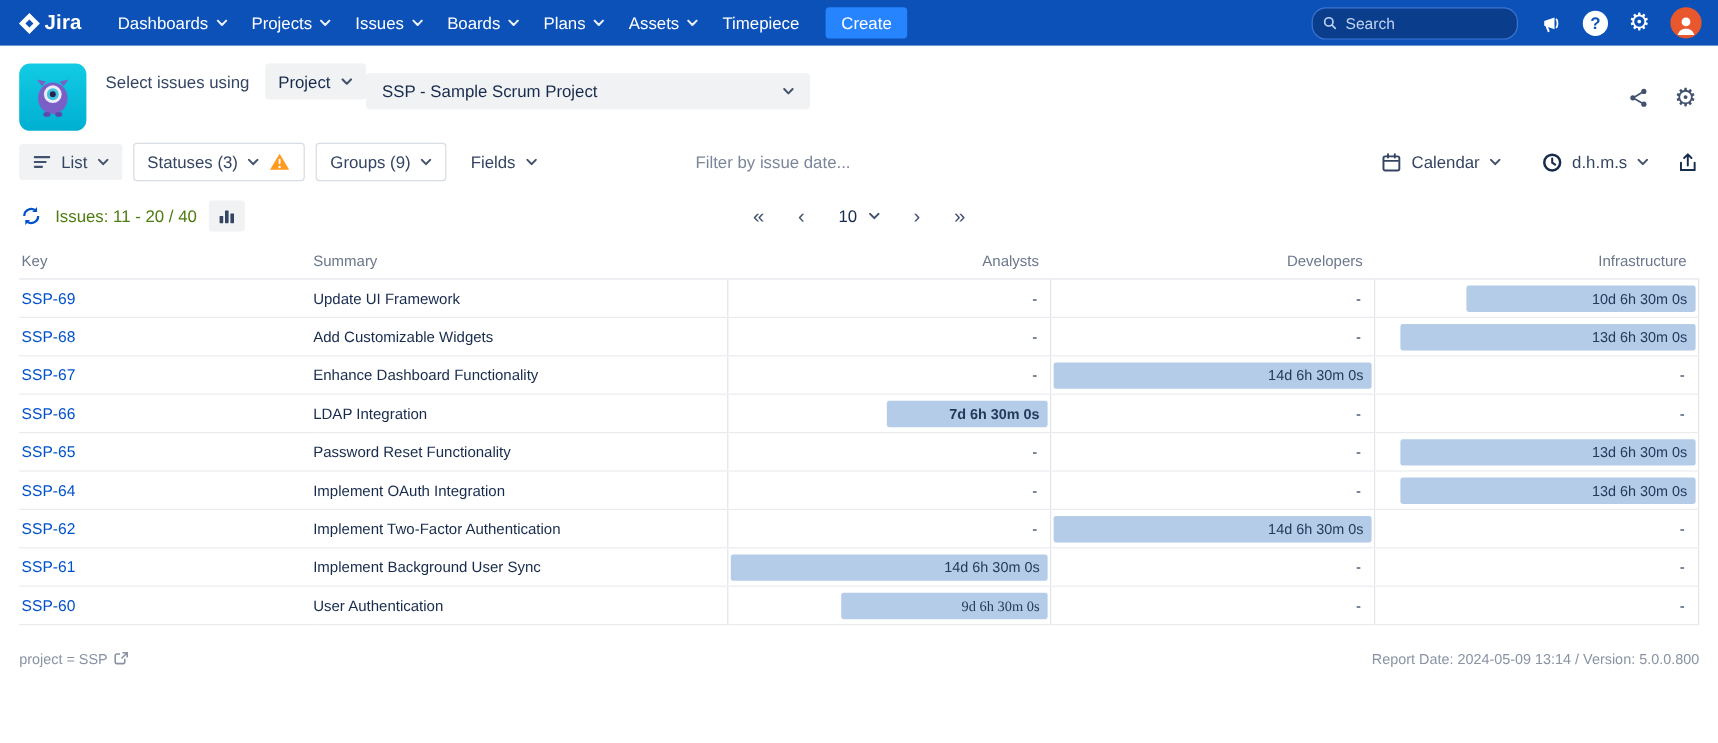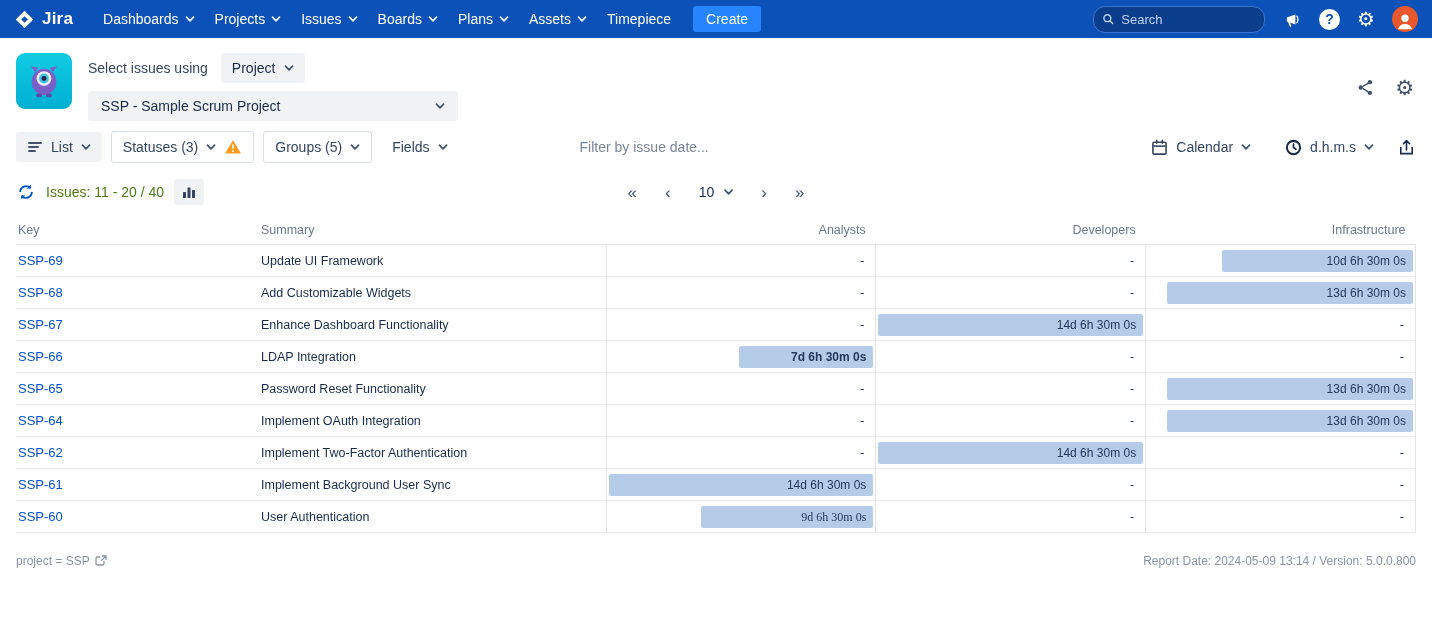--- a/index.html
+++ b/index.html
@@ -2,39 +2,39 @@
 <html><head>
 <meta charset="utf-8">
 <style>
   *{box-sizing:border-box;margin:0;padding:0}
   html,body{width:1432px;height:619px}
   body{font-family:"Liberation Sans","DejaVu Sans",sans-serif;background:#fff;color:#172B4D;overflow:hidden;font-size:14px}
   button{font-family:inherit}
 
   
   .navbar{display:flex;align-items:center;height:38px;background:#0C51B8;padding:0 14px;color:#fff}
-  .brand{display:flex;align-items:center;gap:7px;margin-right:20px;cursor:pointer}
+  .brand{display:flex;align-items:center;gap:2px;margin-right:20px;cursor:pointer}
   .brand-text{font-size:17px;font-weight:bold;letter-spacing:.2px}
   .nav-menus{display:flex;align-items:center;height:100%}
   .nav-item{display:flex;align-items:center;gap:6px;color:#fff;font-size:14px;padding:0 10px;height:100%;cursor:pointer;white-space:nowrap}
   .create-btn{margin-left:12px;background:#2684FF;color:#ffffff;border:none;border-radius:3px;font-size:14px;padding:5px 13px;cursor:pointer}
   .flex-spacer{flex:1}
   .search-box{display:flex;align-items:center;gap:7px;width:172px;height:27px;background:#0A3E8C;border:1px solid #3D74D1;border-radius:12px;padding:0 8px;margin-right:16px}
   .search-input{background:transparent;border:none;outline:none;color:#fff;font-size:13px;width:100%}
   .search-input::placeholder{color:#BFD3F2}
   .nav-icons{display:flex;align-items:center;gap:14px}
   .nav-icon{display:flex;align-items:center;justify-content:center;width:24px;height:24px;cursor:pointer}
   .help-badge{width:21px;height:21px;border-radius:50%;background:#fff;color:#0C51B8;font-weight:bold;font-size:14px;display:flex;align-items:center;justify-content:center}
   .gear-glyph{font-size:20px;line-height:1;color:#fff}
   .avatar{width:26px;height:26px;border-radius:50%;background:#E8582C;display:flex;align-items:flex-end;justify-content:center;overflow:hidden;cursor:pointer}
 
   
   .app-header{display:flex;align-items:flex-start;padding:15px 18px 4px 16px}
   .app-icon{width:56px;height:56px;border-radius:9px;background:linear-gradient(180deg,#12CBE3,#00AFD1);display:flex;align-items:center;justify-content:center;flex:0 0 auto}
-  .header-controls{margin-left:16px;display:flex;flex-direction:column}
+  .header-controls{margin-left:16px;display:flex;flex-direction:row}
   .row1{display:flex;align-items:center;gap:13px;height:30px}
   .select-label{font-size:14px;color:#344563}
   .soft-select{display:inline-flex;align-items:center;gap:9px;background:#F1F2F4;border:none;border-radius:3px;padding:7px 11px;font-size:14px;color:#172B4D;cursor:pointer}
   .project-select{margin-top:8px;width:370px;justify-content:space-between;padding:7px 13px}
   .header-actions{margin-left:auto;align-self:center;display:flex;align-items:center;gap:20px}
   .action-icon{display:flex;align-items:center;justify-content:center;cursor:pointer;color:#42526E}
   .gear-glyph-dark{font-size:21px;line-height:1;color:#42526E}
 
   
   .toolbar{display:flex;align-items:center;padding:6px 16px 0;gap:9px}
@@ -230,21 +230,21 @@
           <path d="M1.5 1.2 L5 4.8 L8.5 1.2" fill="none" stroke="currentColor" stroke-width="1.7" stroke-linecap="round" stroke-linejoin="round"></path>
         </svg>
       </span>
     <svg width="18" height="16" viewBox="0 0 18 16">
         <path d="M9 1.2 L17 14.5 H1 Z" fill="#FF991F"></path>
         <rect x="8.2" y="5.3" width="1.6" height="4.6" rx=".8" fill="#fff"></rect>
         <circle cx="9" cy="12.2" r="1" fill="#fff"></circle>
       </svg>
   </button>
   <button class="tool-btn outlined">
-    <span>Groups (5)</span>
+    <span>Groups (9)</span>
     <span class="chev">
         <svg width="10" height="7" viewBox="0 0 10 7">
           <path d="M1.5 1.2 L5 4.8 L8.5 1.2" fill="none" stroke="currentColor" stroke-width="1.7" stroke-linecap="round" stroke-linejoin="round"></path>
         </svg>
       </span>
   </button>
   <button class="tool-btn">
     <span>Fields</span>
     <span class="chev">
         <svg width="10" height="7" viewBox="0 0 10 7">

